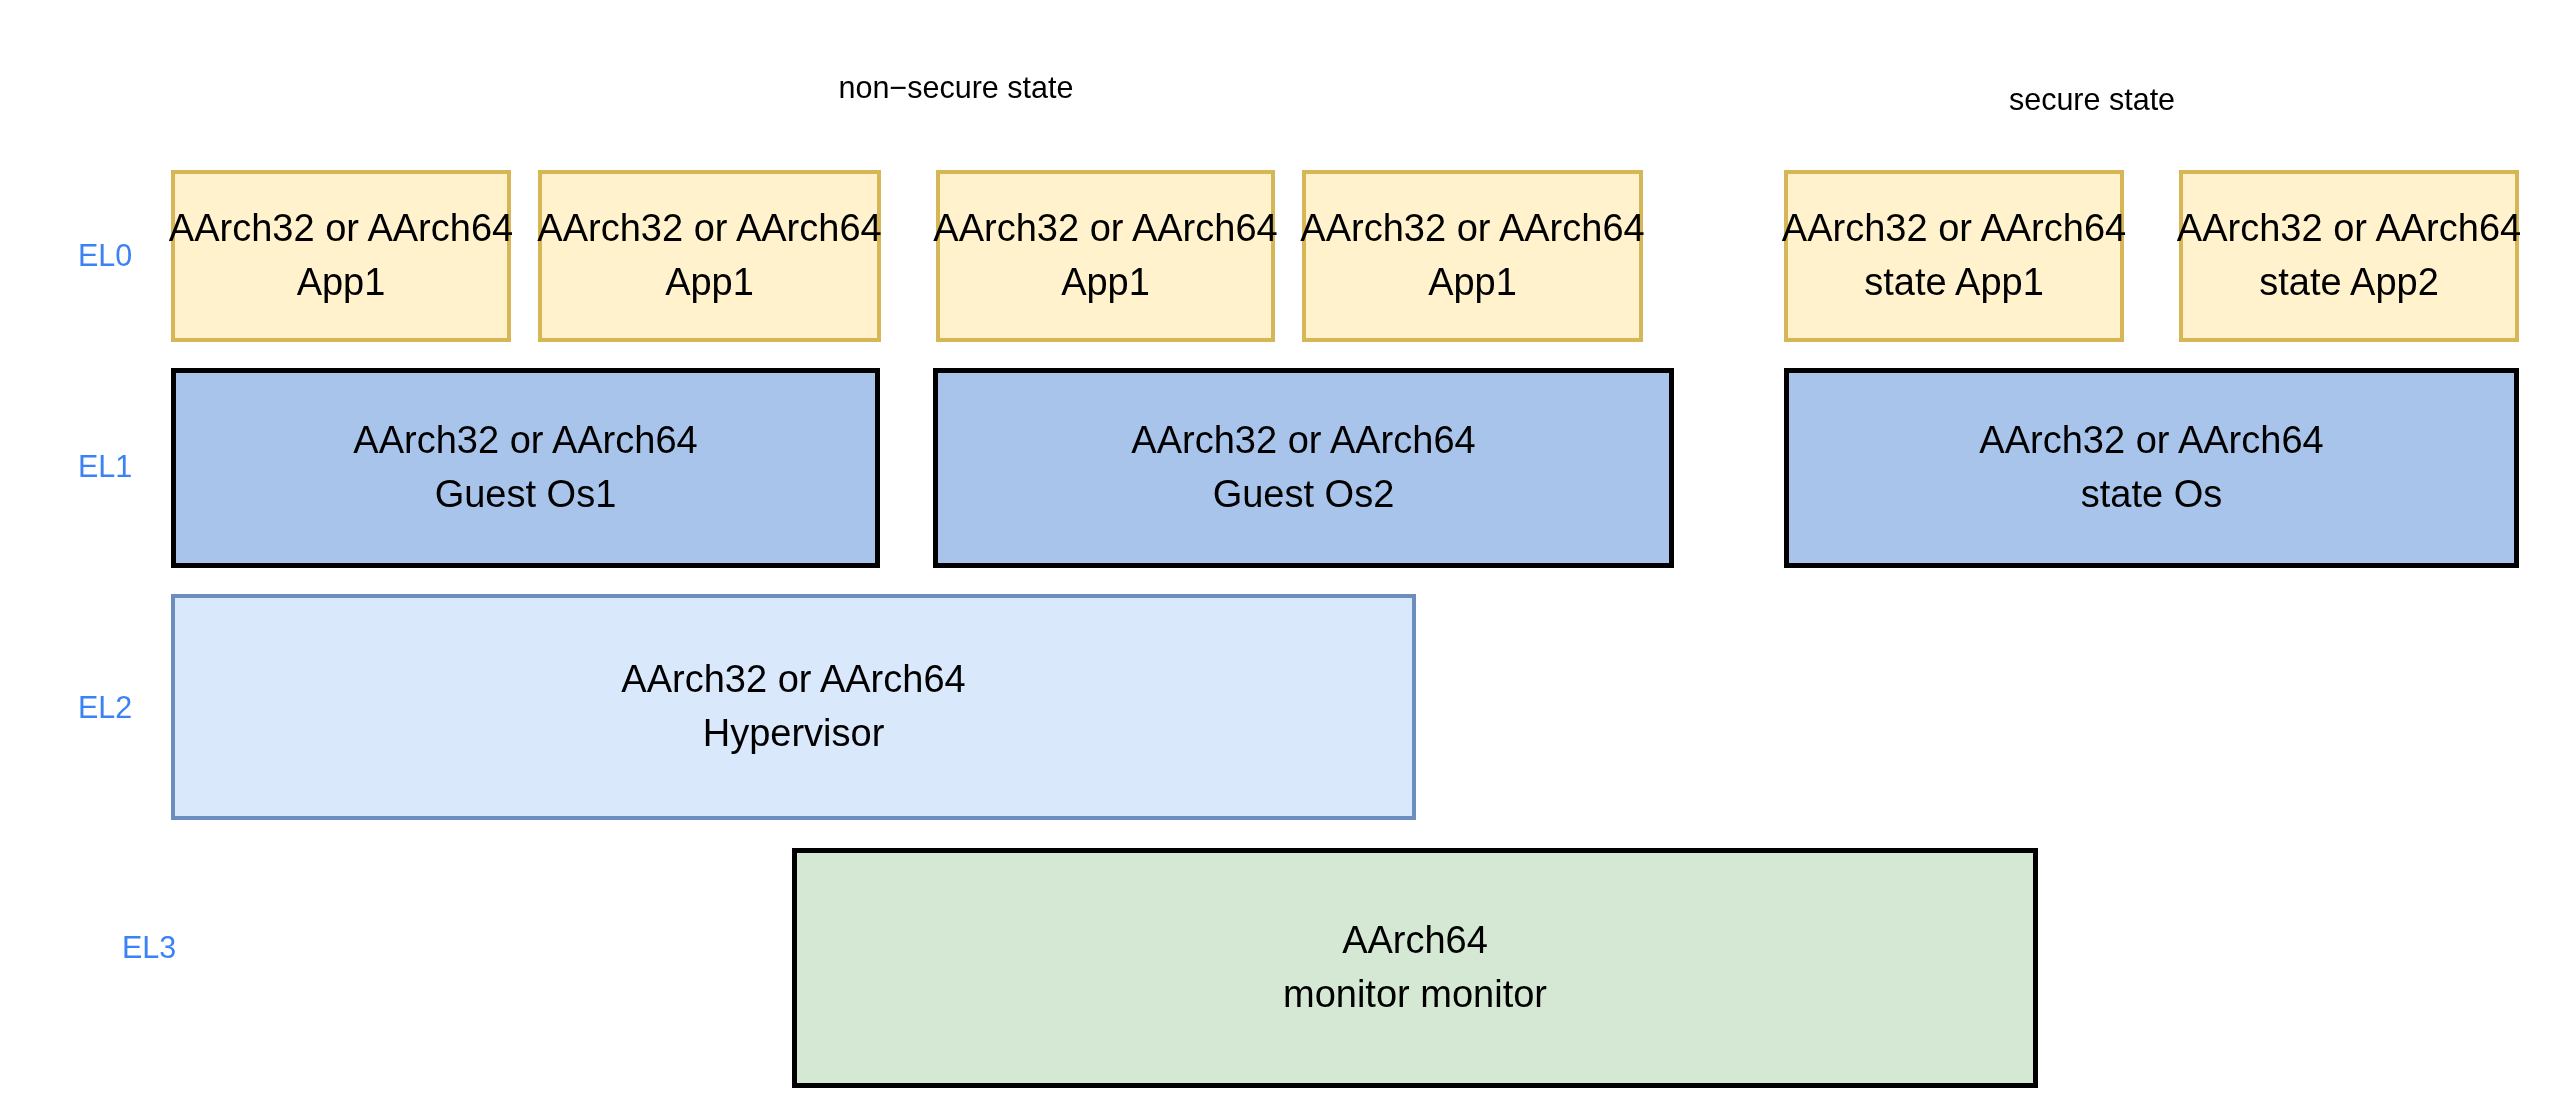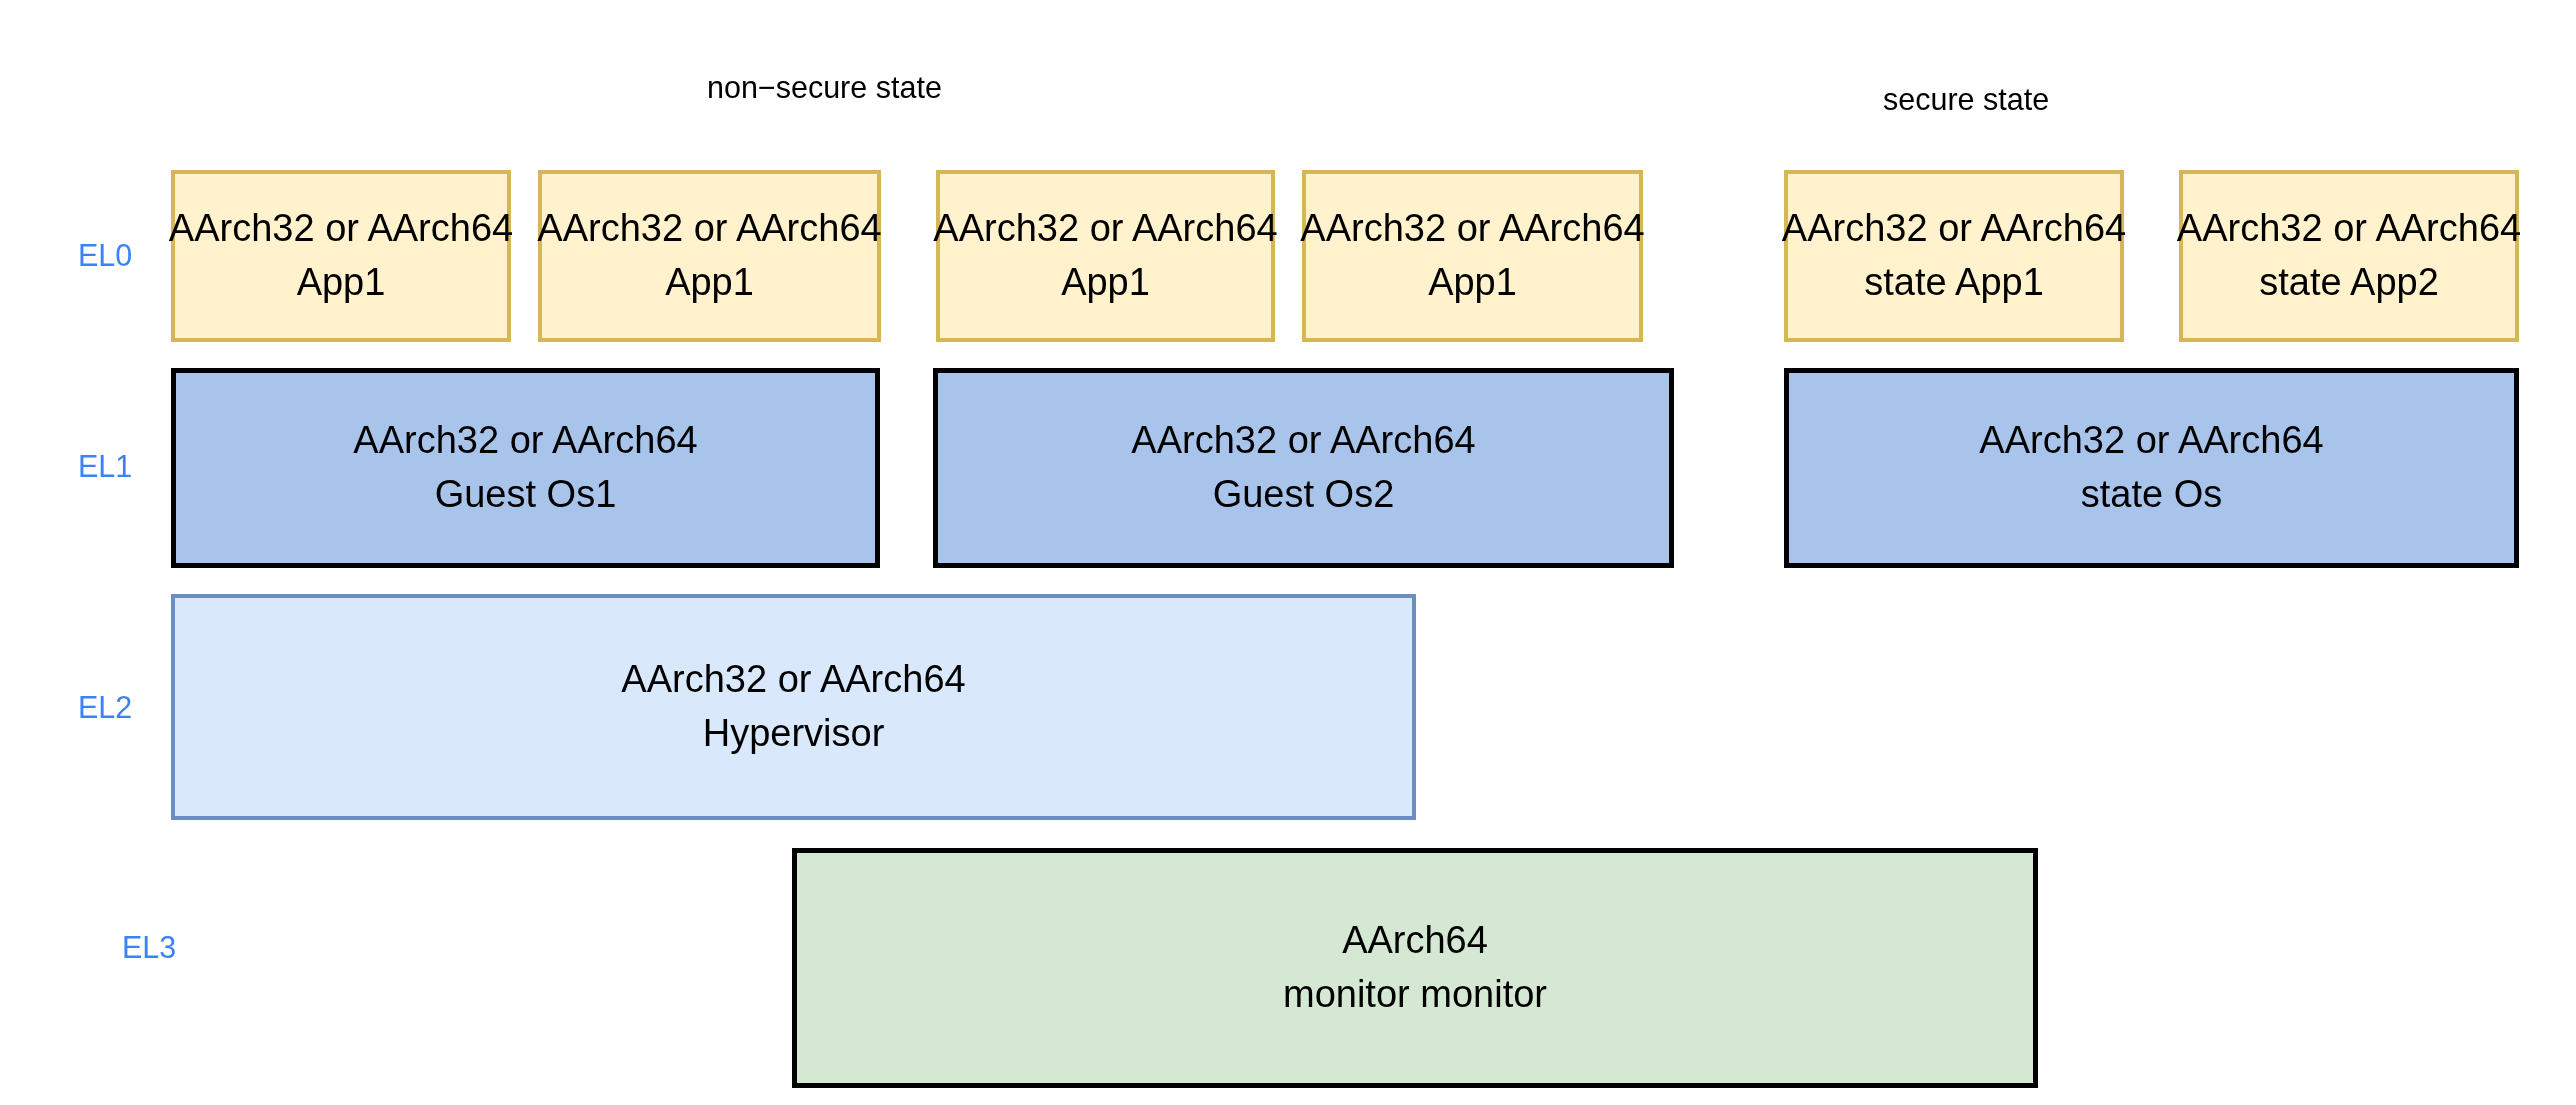--- a/index.html
+++ b/index.html
@@ -13,21 +13,21 @@
     height:1106px;
     background:#ffffff;
     overflow:hidden;
   }
 
   
   .state-label{
     position:absolute;
     font-size:30.5px;
     color:#000000;
-    text-align:left;
+    text-align:center;
     white-space:nowrap;
     line-height:1;
   }
 
   
   .el-label{
     position:absolute;
     font-size:30.5px;
     color:#3b82f6;
     text-align:right;

